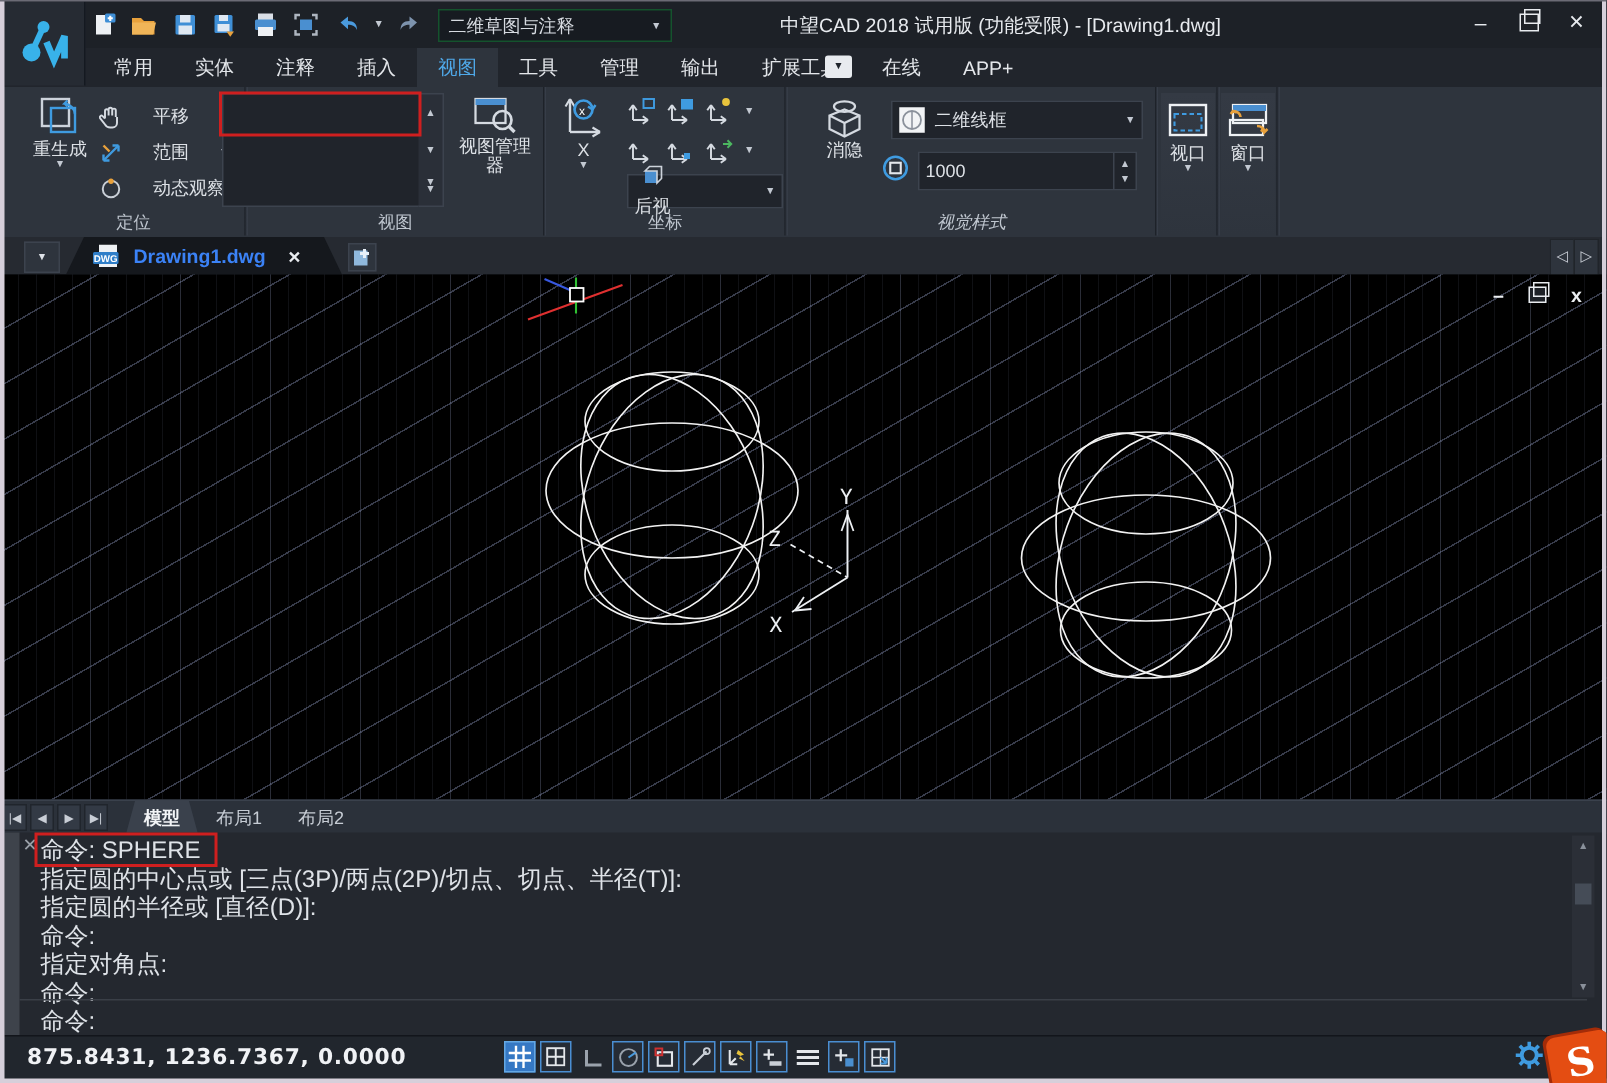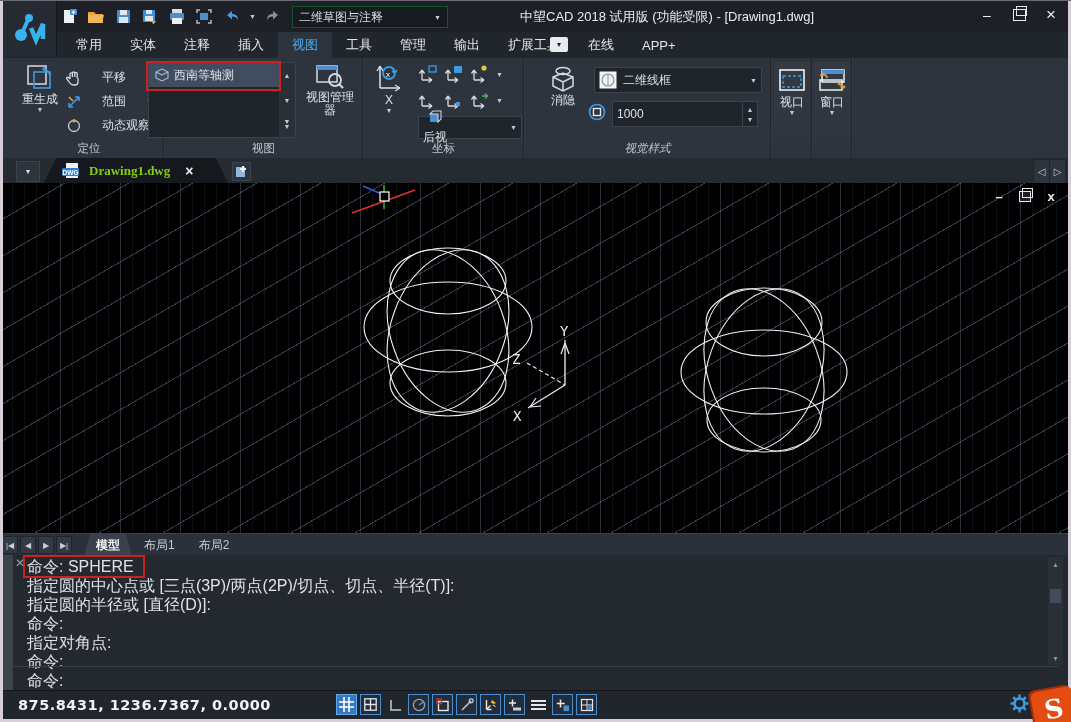--- a/index.html
+++ b/index.html
@@ -57,22 +57,22 @@
         border-left:1px solid #3c434e;height:100%;}
   .redbox{position:absolute;border:2px solid #cf1f1f;z-index:30;pointer-events:none;}
 
   
   #doctabs{left:0;top:158px;width:1071px;height:25px;background:#262a31;}
   #doc-dd{left:16px;top:161px;width:22px;height:19px;background:#2e343d;border:1px solid #3c434e;
           display:flex;align-items:center;justify-content:center;font-size:7px;color:#dfe3e8;}
   #active-tab{left:44px;top:158px;width:184px;height:25px;background:#15181d;
       clip-path:polygon(12px 0,calc(100% - 12px) 0,100% 100%,0 100%);
       display:flex;align-items:center;gap:7px;padding:0 18px;box-sizing:border-box;}
-  #active-tab .tab-title{font-family:Liberation Serif, serif;font-weight:bold;
-      font-size:13px;color:#84cc16;white-space:nowrap;}
+  #active-tab .tab-title{font-family:Liberation Sans, sans-serif;font-weight:bold;
+      font-size:13px;color:#3b82f6;white-space:nowrap;}
   #tab-close{color:#e8ebef;font-size:14px;font-weight:bold;margin-left:8px;}
   #tab-new{left:232px;top:162px;width:17px;height:17px;background:#2e343d;border:1px solid #3c434e;
       display:flex;align-items:center;justify-content:center;}
   .tabnav{position:absolute;top:159px;width:15px;height:23px;background:#2e343d;display:flex;
       align-items:center;justify-content:center;color:#c9ced6;font-size:10px;border:1px solid #20242a;}
 
   
   #canvas{left:0;top:183px;width:1071px;height:350px;background-color:#000;
     background-image:
       repeating-linear-gradient(150deg, rgba(132,142,178,0.42) 0 1px, transparent 1px 32px),
@@ -254,27 +254,20 @@
   <svg width="16" height="16">
     <circle cx="8" cy="8" r="5.5" fill="none" stroke="#c9cfd7" stroke-width="1.3"></circle>
     <circle cx="8" cy="2.8" r="1.8" fill="#e8a13c"></circle>
   </svg>
   <span>动态观察</span>
 </div>
 <div class="plabel" style="left:14px;width:150px;">定位</div>
 <div class="pdiv" style="left:163px;"></div>
 
 <div class="viewlist">
-  <div class="vrow sel">
-    <svg width="14" height="14">
-        <polygon points="7,1 13,4 13,10 7,13 1,10 1,4" fill="none" stroke="#9fc3e4" stroke-width="1.1"></polygon>
-        <polyline points="1,4 7,7 13,4 M7,7 7,13" fill="none" stroke="#9fc3e4" stroke-width="1.1"></polyline>
-      </svg>
-    <span>西南等轴测</span>
-  </div>
 </div>
 <div class="vscroll">
   <div>▲</div>
   <div>▼</div>
   <div style="flex-direction:column;line-height:0.6;">▼<br>▼</div>
 </div>
 <div class="redbox" style="left:146px;top:61px;width:131px;height:26px;"></div>
 <div class="abs" style="left:301px;top:63px;width:58px;height:74px;text-align:center;">
   <svg width="30" height="28" style="margin:0 auto;">
     <rect x="2" y="3" width="20" height="16" fill="none" stroke="#d5dae1" stroke-width="1.5"></rect>

